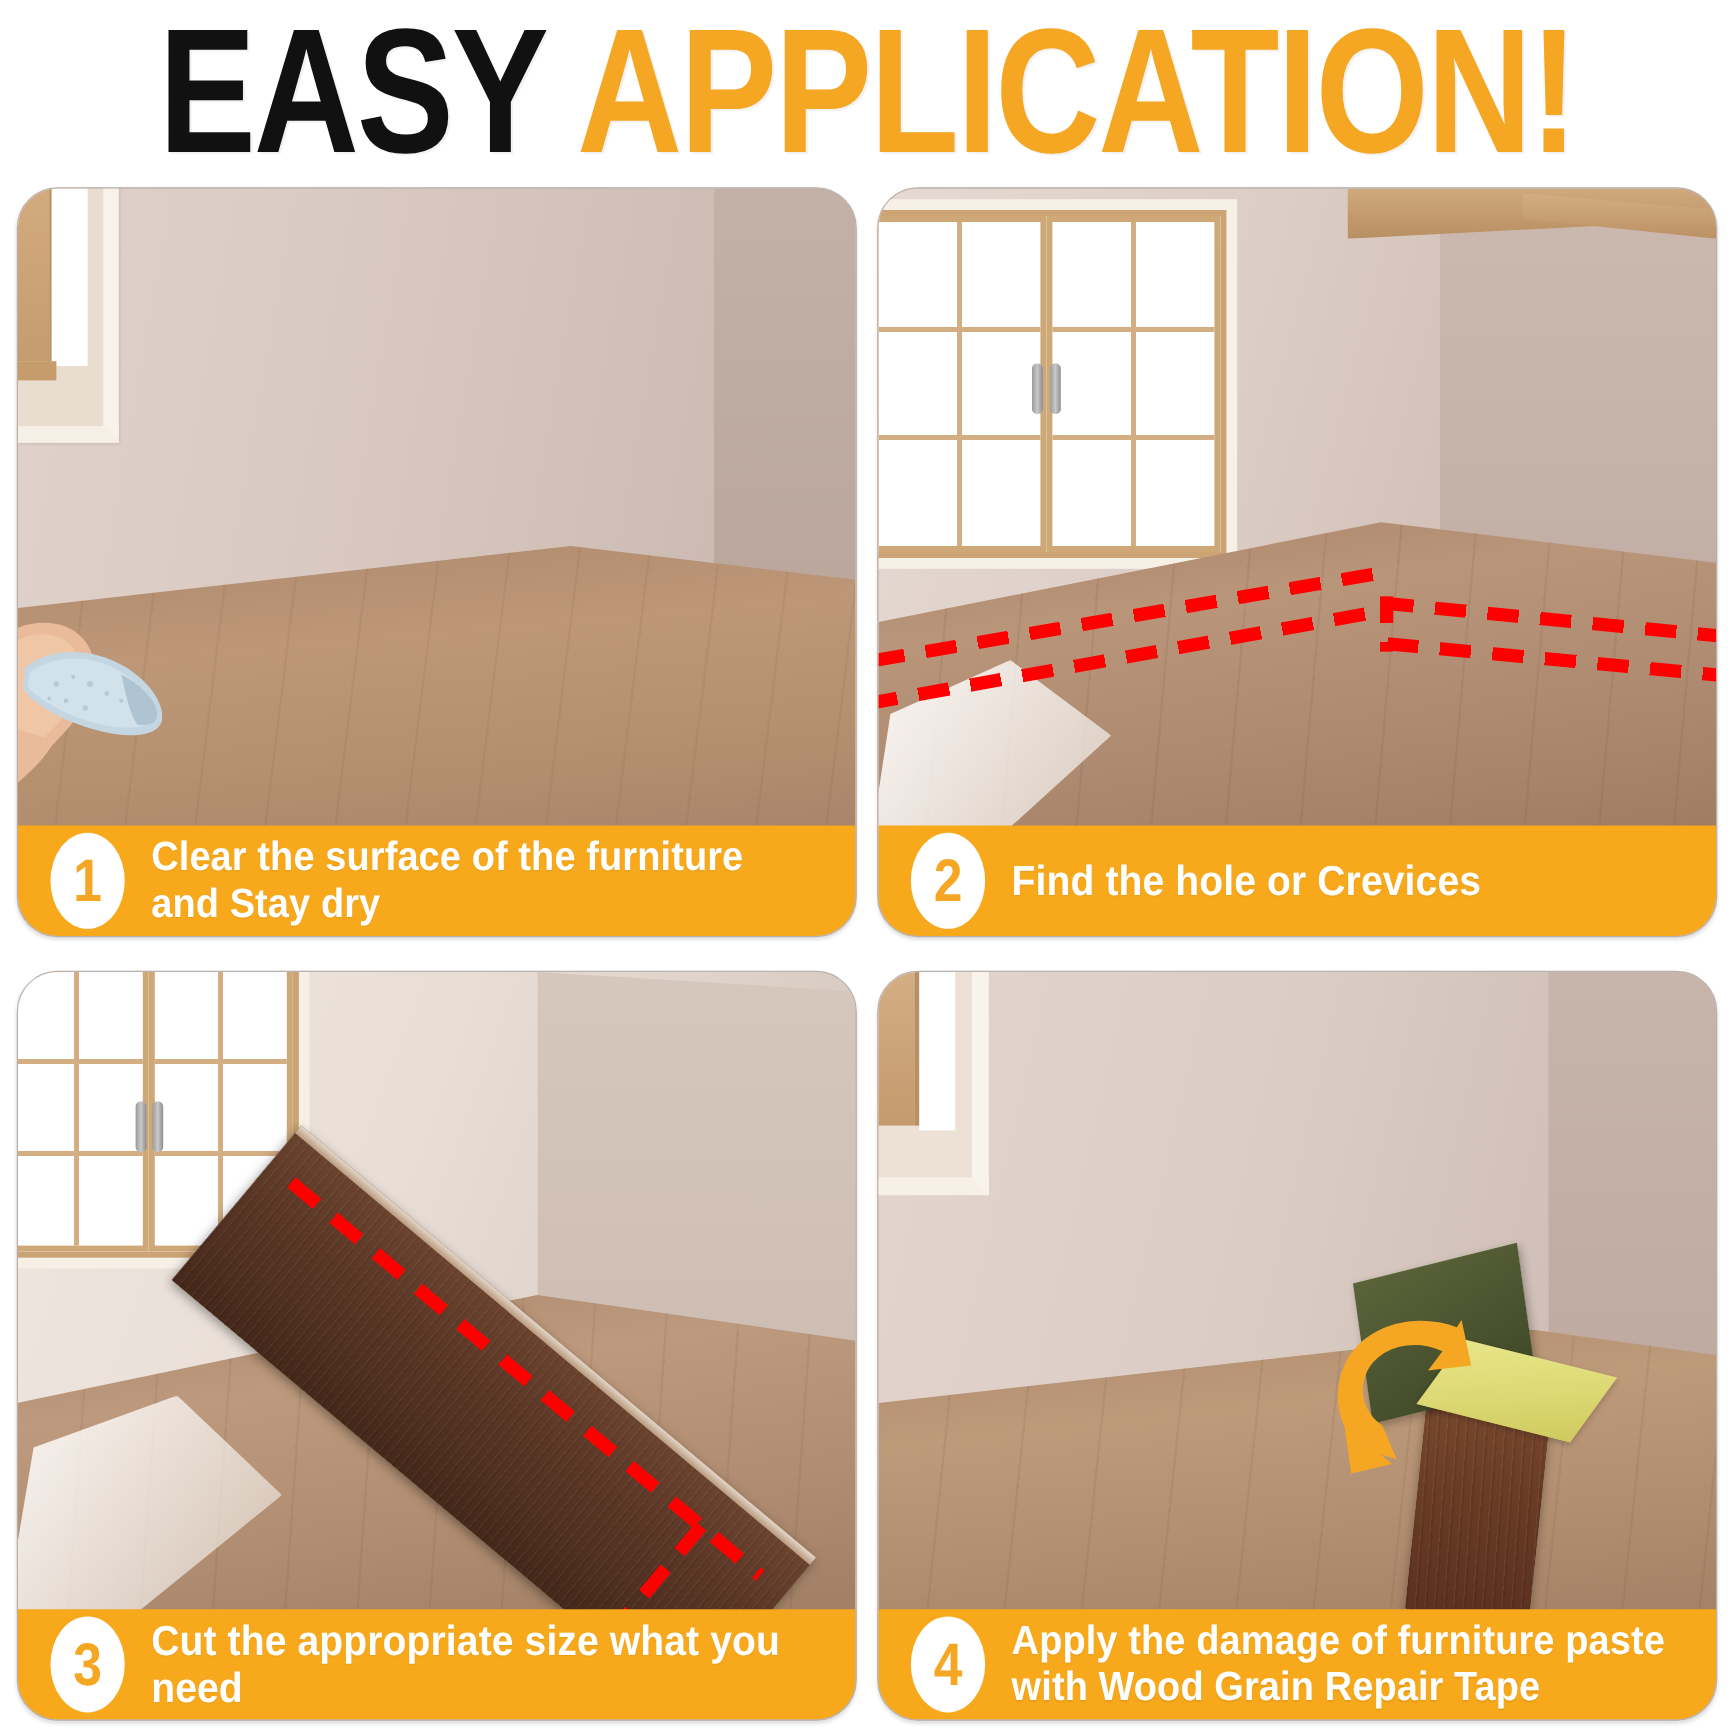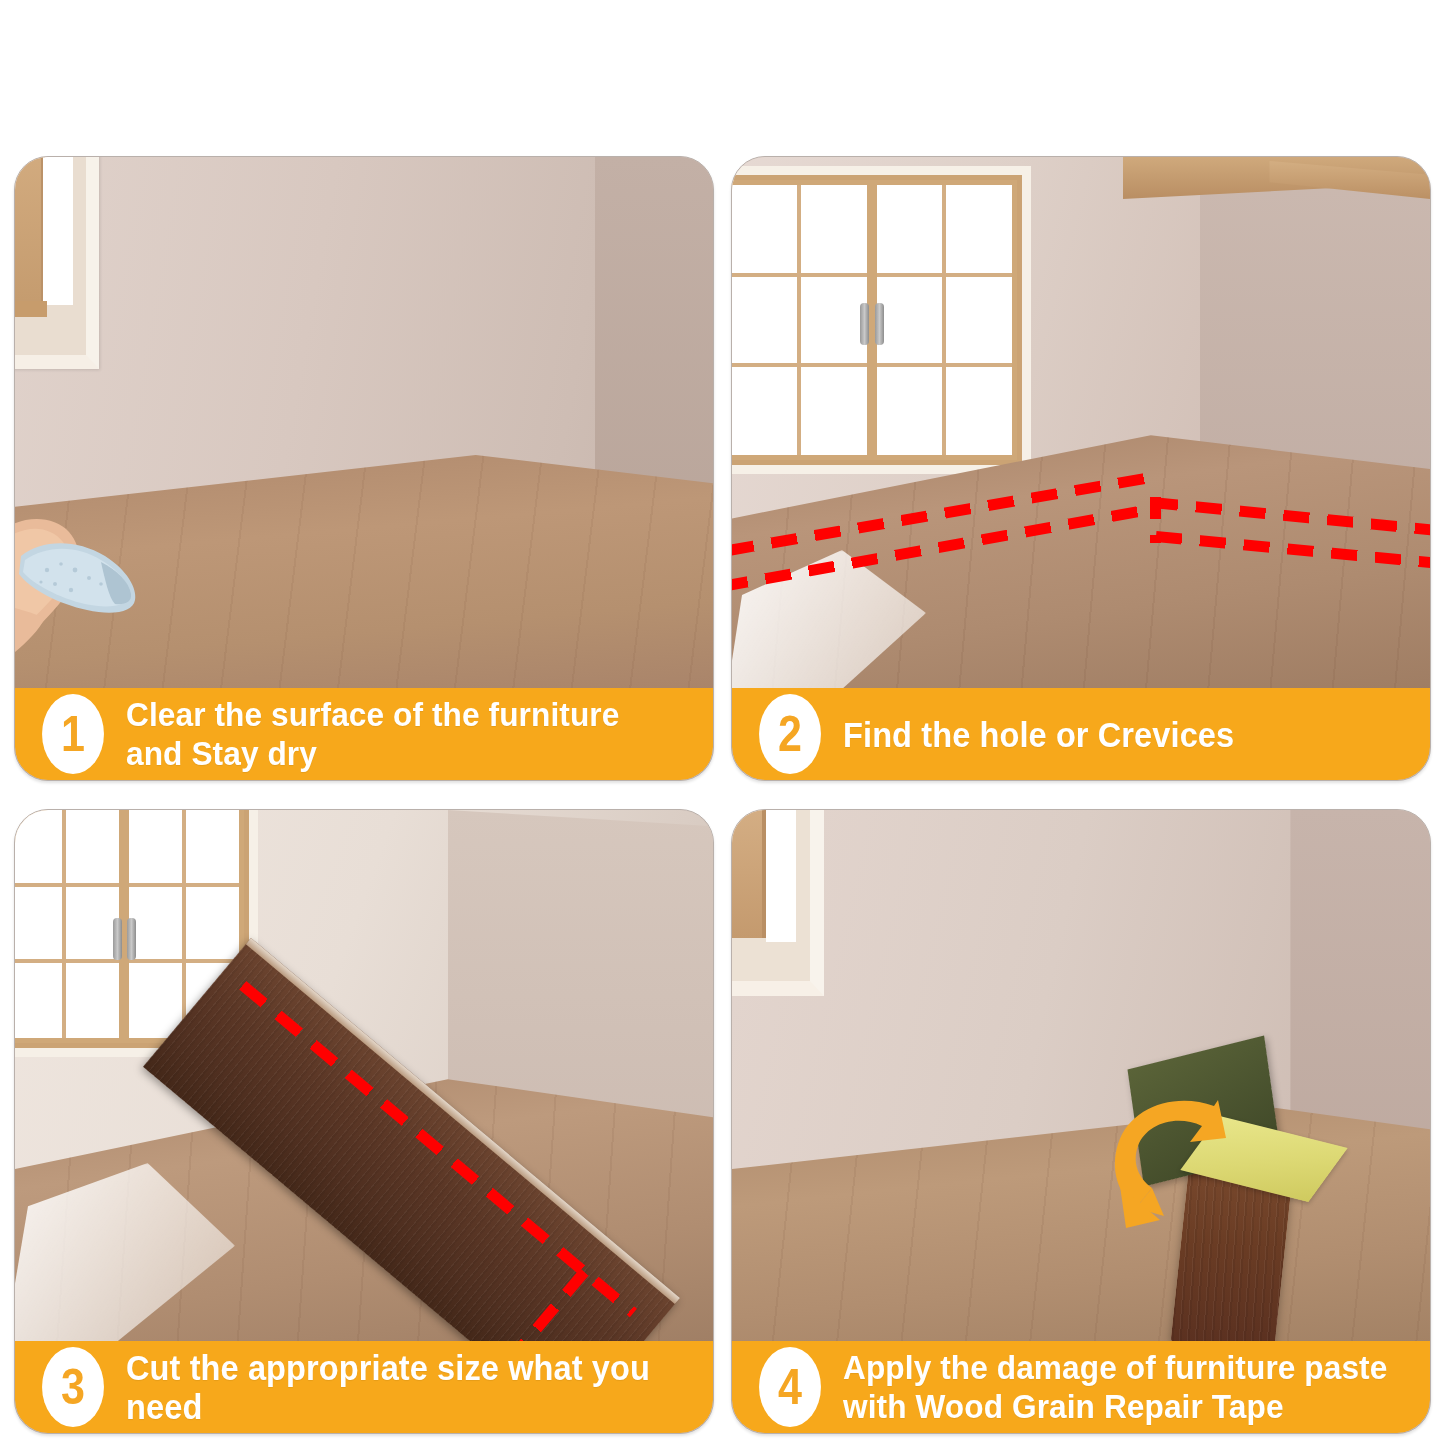--- a/index.html
+++ b/index.html
@@ -308,20 +308,23 @@
     padding-left:14px;
     text-shadow:0 1px 1px rgba(0,0,0,0.07);
   }
   .cap-text.one-line { font-size:35px; }
 </style>
 </head>
 <body>
 
 <div class="page">
 
+  <div class="header">
+    <div class="title"><span class="w1">EASY </span><span class="w2">APPLICATION!</span></div>
+  </div>
 
   <div class="grid">
 
     <div class="panel">
       <div class="scene p1">
         <div class="wall-back"></div>
         <div class="wall-r"></div>
         <div class="winframe">
           <div class="winglass"></div>
         </div>

